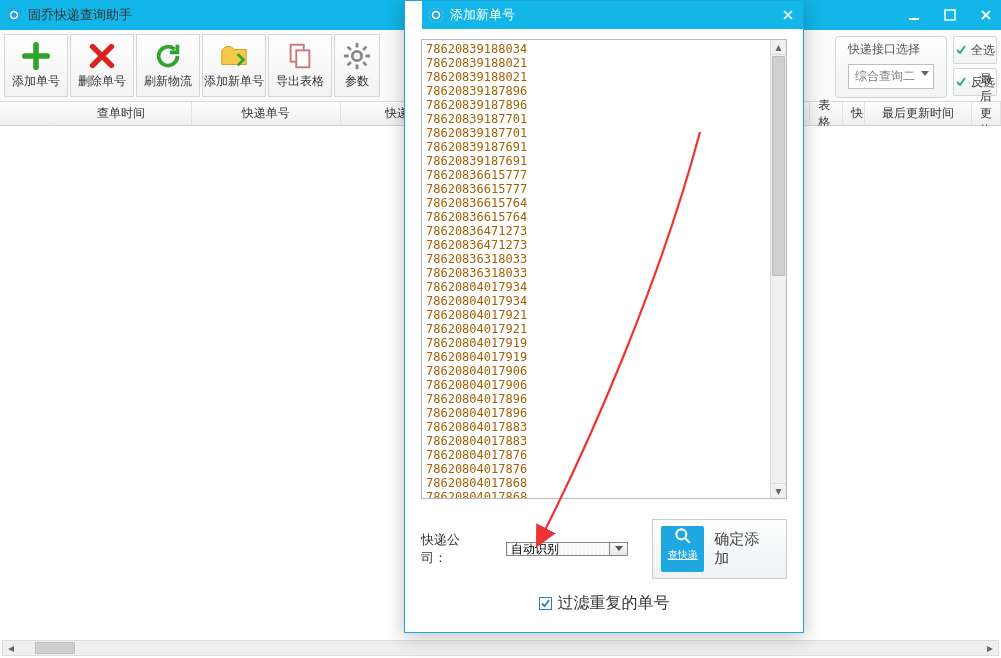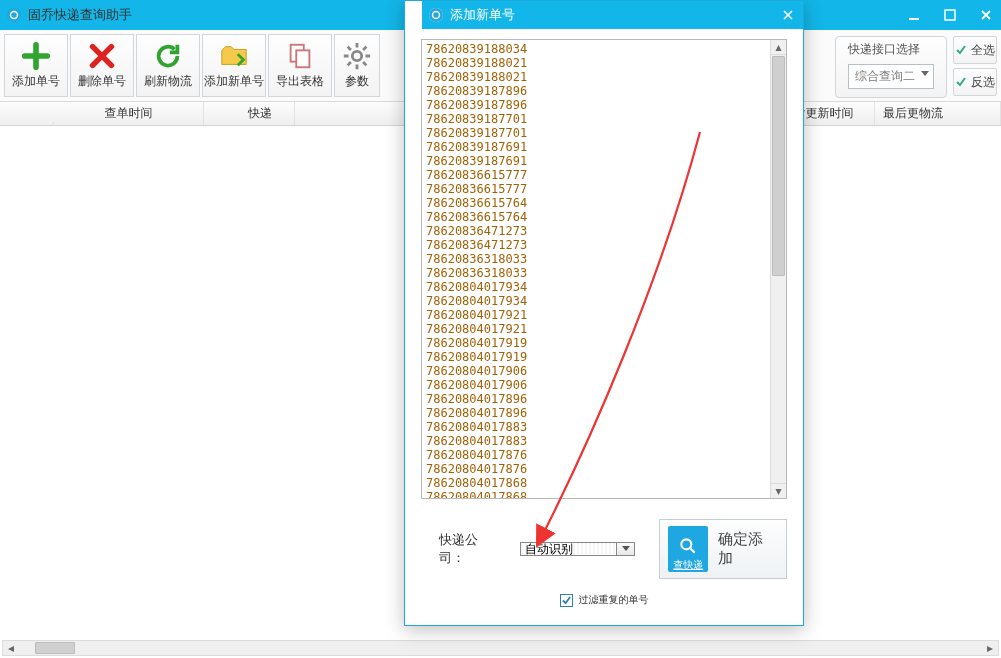--- a/index.html
+++ b/index.html
@@ -51,33 +51,33 @@
 .modal-body { padding: 10px 16px 18px; }
 .instr { font-size: 13px; color:#333; margin-bottom:8px; }
 .list-wrap { border:1px solid #b9b9b9; height: 460px; display:flex; }
 .list-text { flex:1; padding: 2px 4px; font-family: "SimSun","NSimSun",monospace; font-size: 12px; line-height: 14px; white-space: pre; overflow:hidden; color:#a16207; }
 .vbar { width:16px; background:#f0f0f0; border-left:1px solid #dcdcdc; position:relative; }
 .vbar .vthumb { position:absolute; top:16px; left:1px; right:1px; height:220px; background:#cfcfcf; border:1px solid #bcbcbc; border-radius:1px; }
 .vbar .varrow { position:absolute; left:0; right:0; height:15px; display:flex; align-items:center; justify-content:center; color:#666; }
 .vbar .varrow.top { top:0; border-bottom:1px solid #dcdcdc; }
 .vbar .varrow.bot { bottom:0; border-top:1px solid #dcdcdc; }
 
-.row2 { display:flex; align-items:center; margin-top: 20px; gap: 24px; margin-left: 18px; }
+.row2 { display:flex; align-items:center; margin-top: 20px; gap: 24px; }
 .row2 .lbl2 { font-size: 13px; color:#333; }
 .combo { border:1px solid #888; height:14px; width:130px; display:flex; align-items:center; padding:0 4px; font-size:12px; background:repeating-linear-gradient(90deg,#f5f5f5,#f5f5f5 2px,#fff 2px,#fff 4px); position:relative; }
 .combo .carrow { position:absolute; right:0; top:0; bottom:0; width:18px; border-left:1px solid #888; background:linear-gradient(#fbfbfb,#e7e7e7); display:flex; align-items:center; justify-content:center; }
 .confirm-btn { margin-left:auto; display:flex; align-items:center; gap:10px; border:1px solid #c6cdd3; padding:6px 16px 6px 8px; background:linear-gradient(#fdfdfd,#eef2f5); cursor:pointer; }
-.search-icon-box { width:46px; height:46px; background:#1ea7e0; display:flex; flex-direction:column; align-items:center; justify-content:flex-end; color:#fff; border-radius:2px;text-decoration:underline; }
+.search-icon-box { width:46px; height:46px; background:#1ea7e0; display:flex; flex-direction:column; align-items:center; justify-content:flex-start; color:#fff; border-radius:2px;text-decoration:underline; }
 .search-icon-box .sub { font-size:10px; margin-top:2px; }
 .confirm-btn .clbl { font-size:15px; color:#444; }
 
 .row3 { display:flex; align-items:center; justify-content:center; gap:6px; margin-top: 14px; }
 .checkbox { width:13px; height:13px; border:1px solid #2a7fb8; display:flex; align-items:center; justify-content:center; background:#fff; }
 .checkbox svg { width:9px; height:9px; }
-.row3 .clabel { font-size:10px; color:#333; }
+.row3 .clabel { font-size:16px; color:#333; }
 
 
 .annot-arrow { position:absolute; top: 122px; left: 510px; pointer-events:none; }
 </style>
 </head>
 <body>
 
 <div class="main-window">
   <div class="titlebar">
     <svg class="app-icon" viewBox="0 0 16 16">
@@ -171,20 +171,21 @@
             </svg>
           <span>反选</span>
         </div>
       </div>
     </div>
   </div>
 
   <div class="table-header">
     <div class="th seq">序号</div>
     <div class="th time">查单时间</div>
+    <div class="th number">快递单号</div>
     <div class="th status">快递</div>
     <div class="th gap"></div>
     <div class="th" style="width:34px">表格</div>
     <div class="th" style="width:22px">快</div>
     <div class="th upd">最后更新时间</div>
     <div class="th phys">最后更物流</div>
   </div>
 
   <div class="data-area">
     <div class="hscroll">

